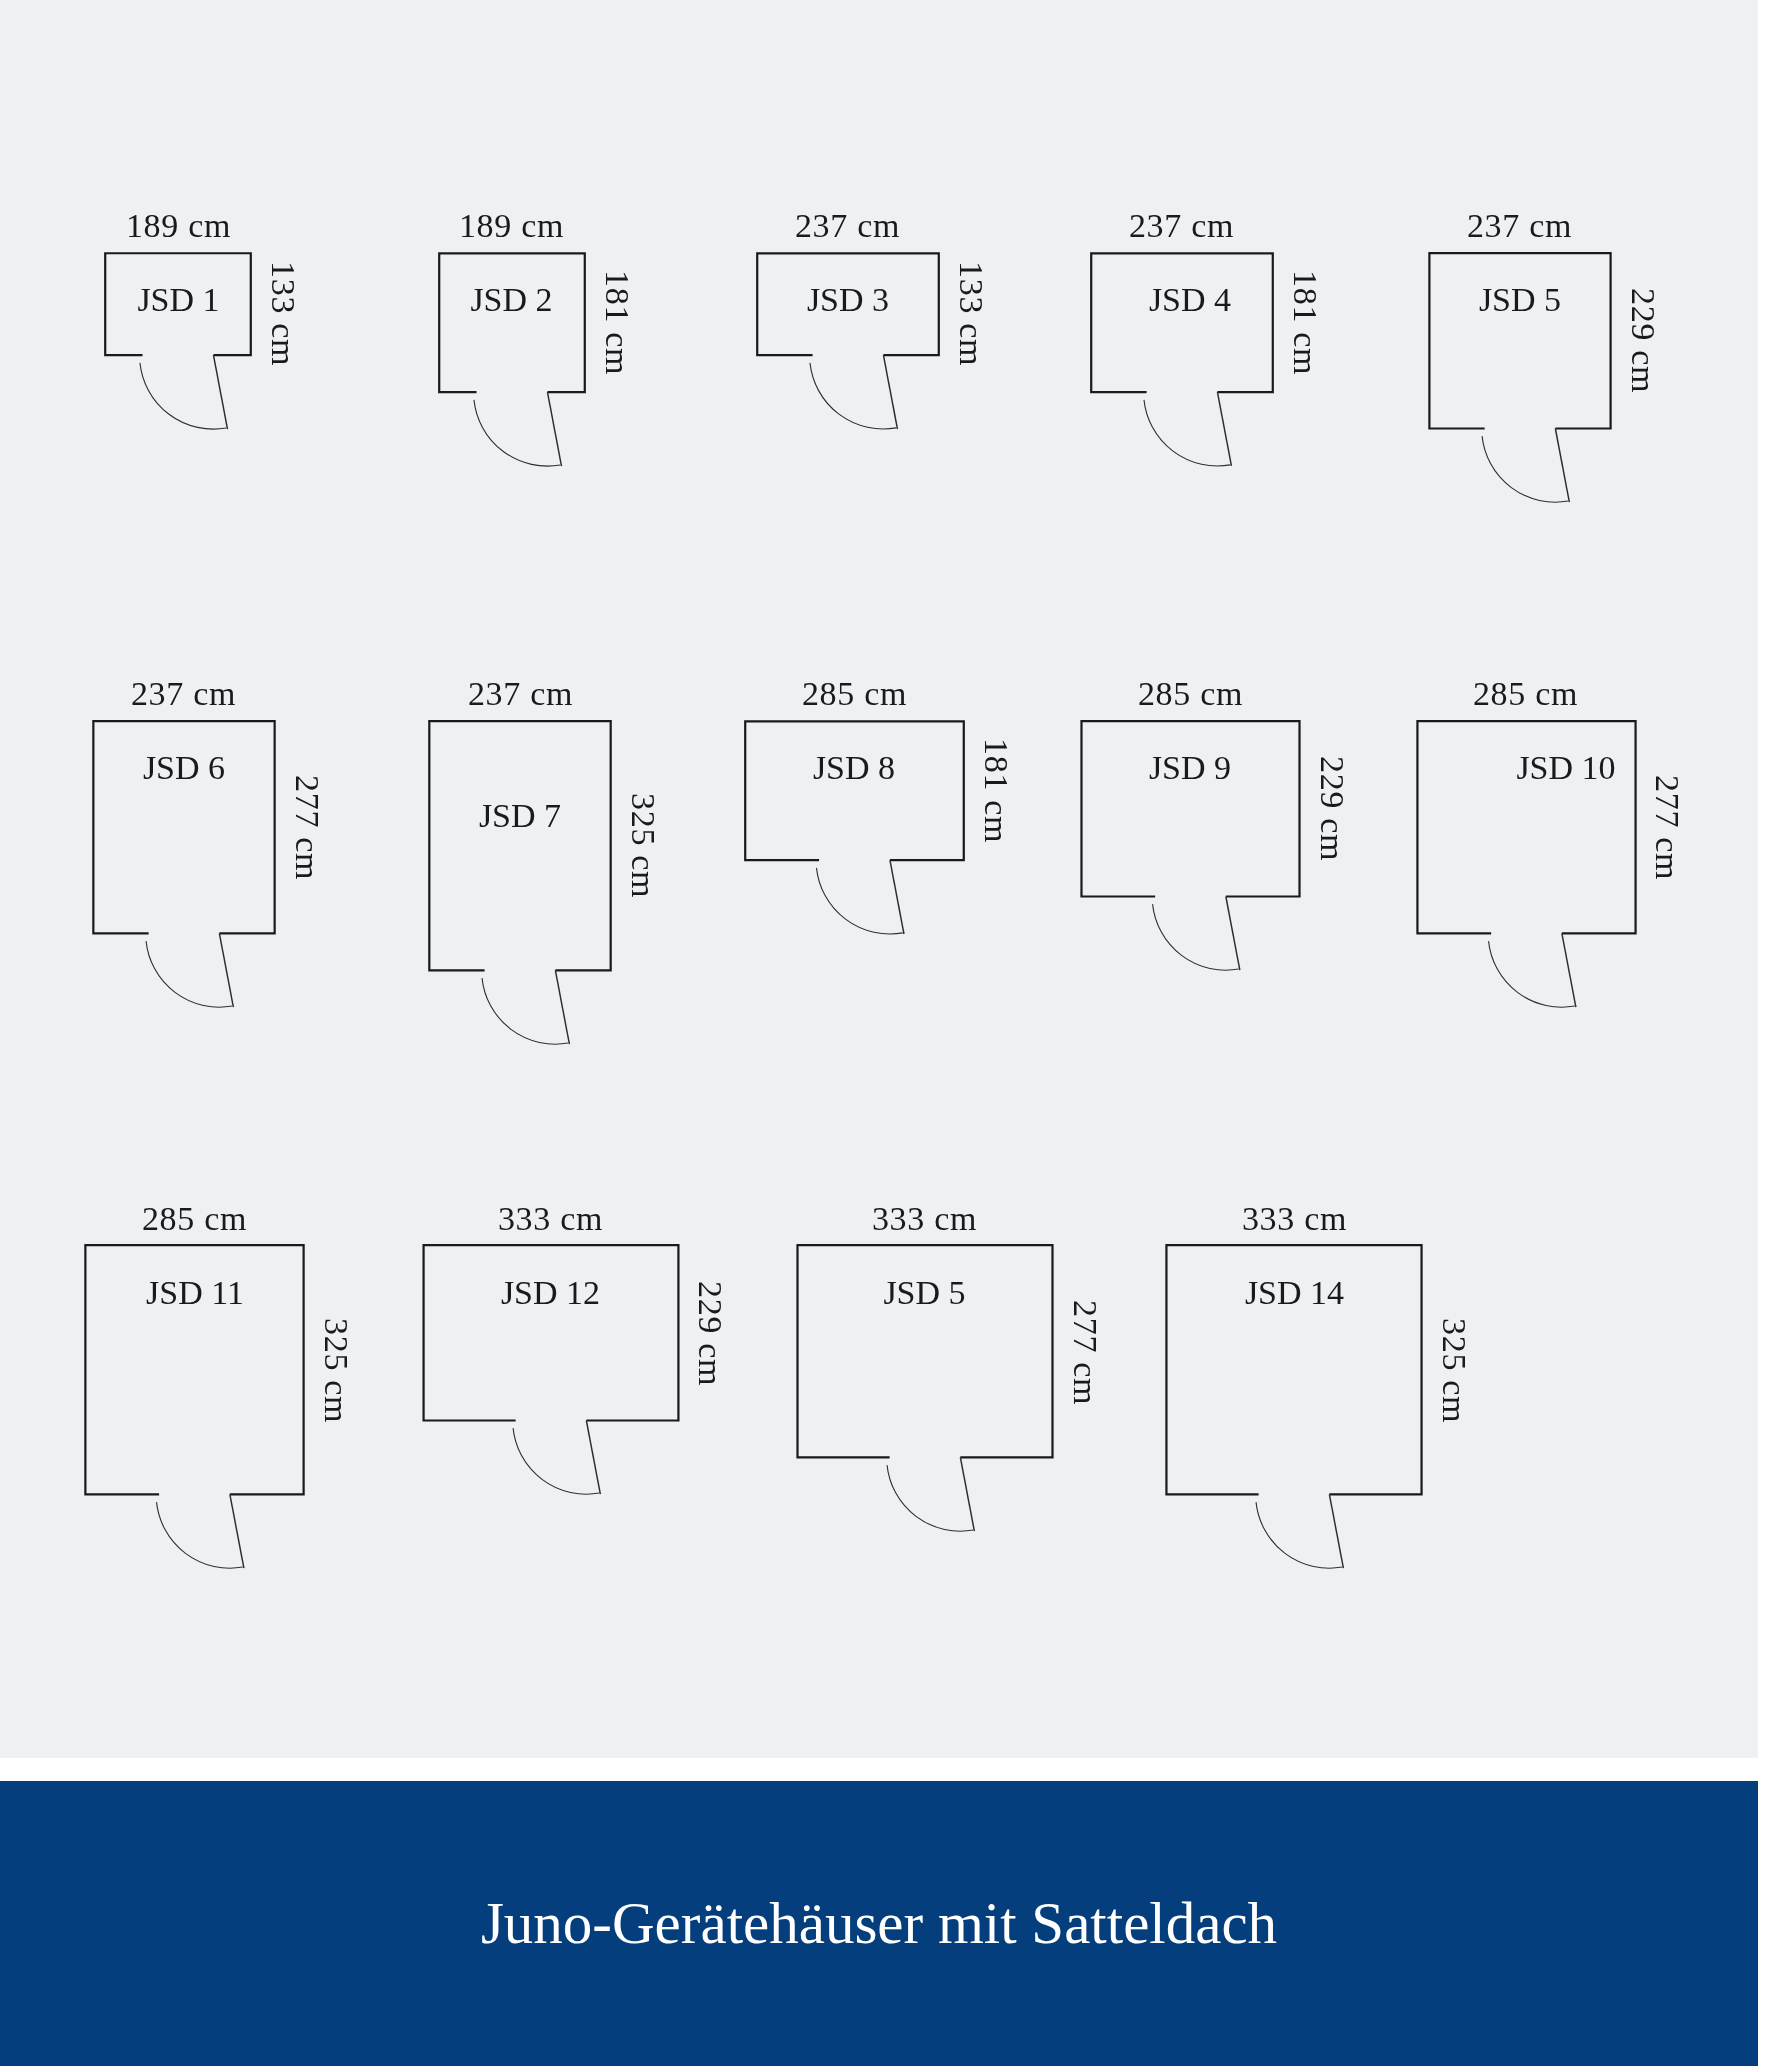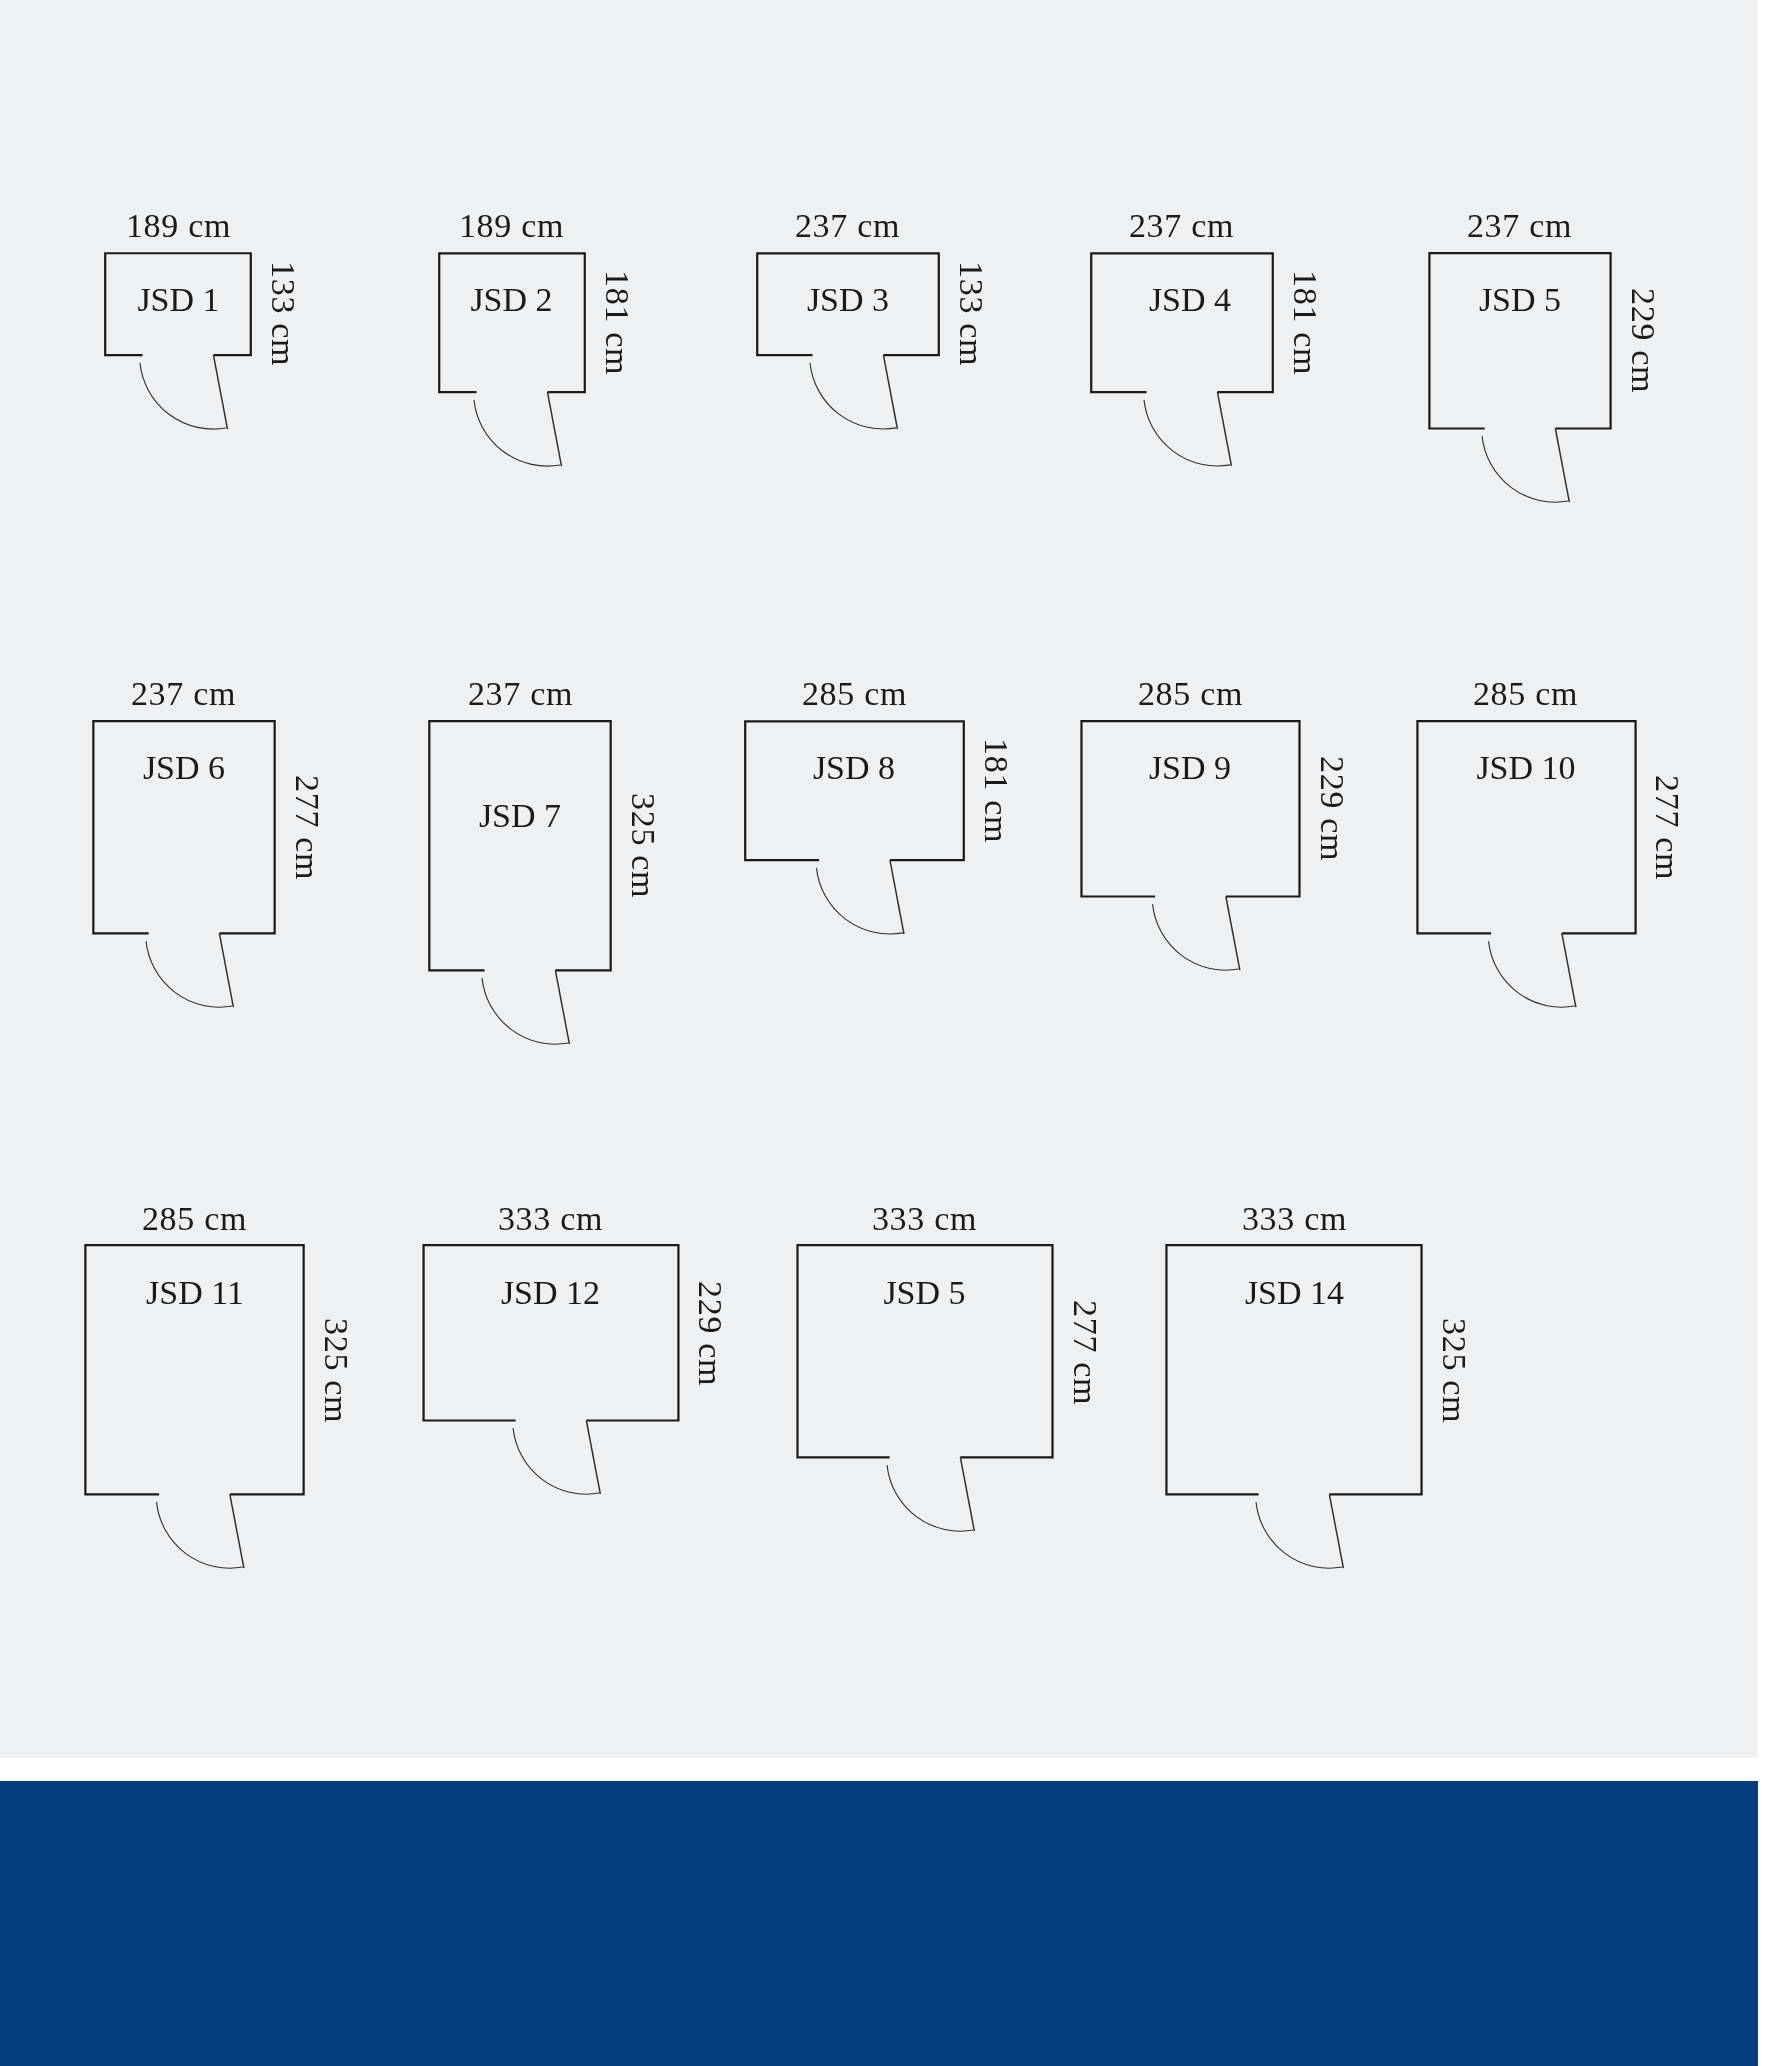--- a/index.html
+++ b/index.html
@@ -108,21 +108,21 @@
       </svg>
       <div class="shed-label top-label" style="left: 1080px; top: 675px; width: 221px; color: rgb(26, 26, 26);">285 cm</div>
       <div class="shed-label name-label" style="left: 1081px; top: 749px; width: 218px; color: rgb(26, 26, 26);">JSD 9</div>
       <div class="shed-label side-label" style="left: 1313px; top: 721px; height: 176px; color: rgb(26, 26, 26);">229 cm</div>
       <svg class="plan" width="223" height="297" viewBox="-3 -3 302 403" style="left: 1415px; top: 719px;">
         <path d="M 100,288 L 0,288 L 0,0 L 296,0 L 296,288 L 196,288" fill="none" stroke="#1a1a1a" stroke-width="3"></path>
         <path d="M 96.5,298.4 A 100,100 0 0 0 213.4,386.5" fill="none" stroke="#2e2e2e" stroke-width="1.5"></path>
         <line x1="196" y1="288" x2="215" y2="388" stroke="#2e2e2e" stroke-width="2"></line>
       </svg>
       <div class="shed-label top-label" style="left: 1415px; top: 675px; width: 221px; color: rgb(26, 26, 26);">285 cm</div>
-      <div class="shed-label name-label" style="left: 1417px; top: 749px; width: 218px; color: rgb(26, 26, 26);">JSD 10</div>
+      <div class="shed-label name-label" style="left: 1417px; top: 749px; width: 218px; color: rgb(26, 26, 26); padding-left: 40px;">JSD 10</div>
       <div class="shed-label side-label" style="left: 1648px; top: 721px; height: 213px; color: rgb(26, 26, 26);">277 cm</div>
       <svg class="plan" width="223" height="334" viewBox="-3 -3 302 453" style="left: 83px; top: 1243px;">
         <path d="M 100,338 L 0,338 L 0,0 L 296,0 L 296,338 L 196,338" fill="none" stroke="#1a1a1a" stroke-width="3"></path>
         <path d="M 96.5,348.4 A 100,100 0 0 0 213.4,436.5" fill="none" stroke="#2e2e2e" stroke-width="1.5"></path>
         <line x1="196" y1="338" x2="215" y2="438" stroke="#2e2e2e" stroke-width="2"></line>
       </svg>
       <div class="shed-label top-label" style="left: 84px; top: 1200px; width: 221px; color: rgb(26, 26, 26);">285 cm</div>
       <div class="shed-label name-label" style="left: 86px; top: 1274px; width: 218px; color: rgb(26, 26, 26);">JSD 11</div>
       <div class="shed-label side-label" style="left: 317px; top: 1246px; height: 249px; color: rgb(26, 26, 26);">325 cm</div>
       <svg class="plan" width="260" height="260" viewBox="-3 -3 352 353" style="left: 421px; top: 1243px;">
@@ -145,15 +145,16 @@
         <path d="M 125,338 L 0,338 L 0,0 L 346,0 L 346,338 L 221,338" fill="none" stroke="#1a1a1a" stroke-width="3"></path>
         <path d="M 121.5,348.4 A 100,100 0 0 0 238.4,436.5" fill="none" stroke="#2e2e2e" stroke-width="1.5"></path>
         <line x1="221" y1="338" x2="240" y2="438" stroke="#2e2e2e" stroke-width="2"></line>
       </svg>
       <div class="shed-label top-label" style="left: 1184px; top: 1200px; width: 221px; color: rgb(26, 26, 26);">333 cm</div>
       <div class="shed-label name-label" style="left: 1167px; top: 1274px; width: 255px; color: rgb(26, 26, 26);">JSD 14</div>
       <div class="shed-label side-label" style="left: 1435px; top: 1246px; height: 249px; color: rgb(26, 26, 26);">325 cm</div>
     </div>
   <div id="divider-strip" style="top: 1758px; height: 23px; background: rgb(255, 255, 255);"></div>
   <div id="banner" style="top: 1781px; height: 285px; background: rgb(5, 62, 124); color: rgb(255, 255, 255);">
+    <div>Juno-Gerätehäuser mit Satteldach</div>
   </div>
 </div>
 
 
 </body></html>

